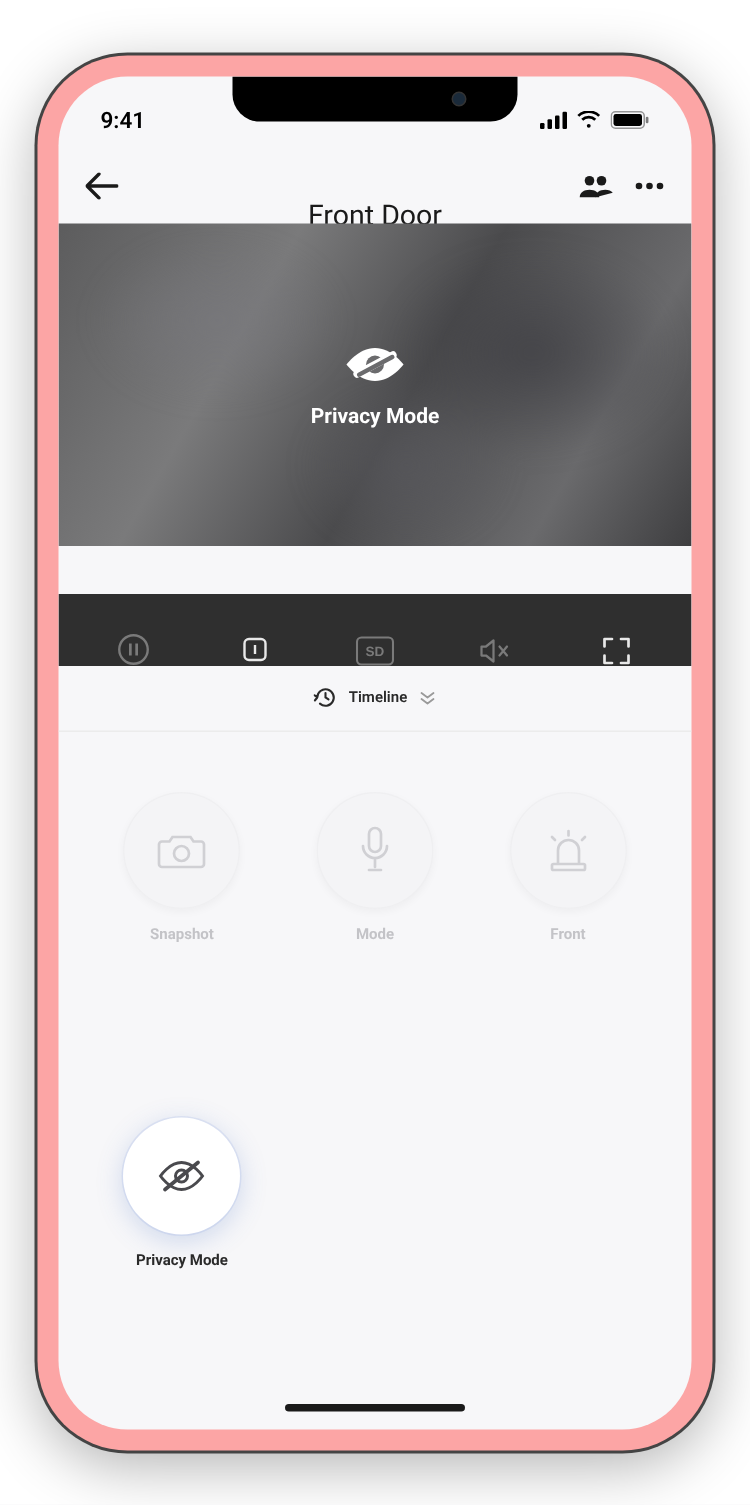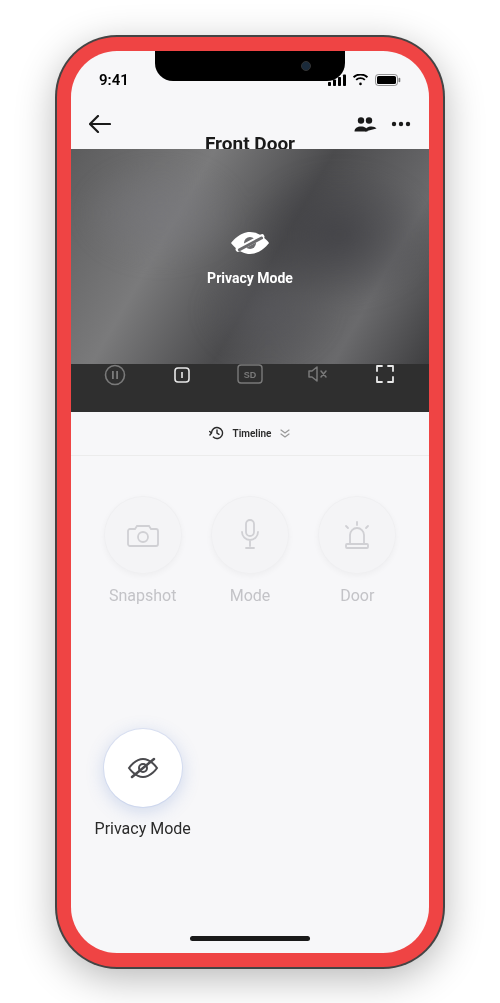--- a/index.html
+++ b/index.html
@@ -6,23 +6,23 @@
   body {
     background: #fff;
     font-family: -apple-system, BlinkMacSystemFont, "Segoe UI", Roboto, sans-serif;
     width: 500px;
     height: 1003px;
     display: flex;
     align-items: center;
     justify-content: center;
   }
   .phone {
-    width: 386px;
+    width: 450px;
     height: 930px;
-    background: #ef4444;
+    background: #fca5a5;
     border-radius: 60px;
     padding: 14px;
     box-shadow: 0 0 0 2px #444, 0 10px 40px rgba(0,0,0,0.3);
     position: relative;
   }
   .phone::before, .phone::after {
     content: '';
     position: absolute;
     background: #2a2a2a;
     border-radius: 4px;
@@ -70,21 +70,21 @@
   .status-right { display:flex; gap:6px; align-items:center; }
   .nav-bar {
     height: 50px;
     display: flex;
     align-items: center;
     justify-content: space-between;
     padding: 0 18px;
   }
   .nav-title {
     font-size: 19px;
-    font-weight: 700;
+    font-weight: 400;
     color: #1a1a1a;
     margin-top: 40px;
   }
   .nav-left, .nav-right { display:flex; align-items:center; gap:14px; min-width:70px; }
   .nav-right { justify-content:flex-end; }
   .video-area {
     height: 215px;
     background: linear-gradient(120deg,#5c5c5d 0%,#7a7a7b 30%,#4b4b4d 55%,#6a6a6c 80%,#3e3e40 100%);
     filter: blur(0.5px);
     display:flex;
@@ -102,23 +102,24 @@
       radial-gradient(ellipse 140px 100px at 75% 40%,rgba(60,60,65,0.7),transparent 70%),
       radial-gradient(ellipse 100px 80px at 55% 75%,rgba(90,90,95,0.6),transparent 70%);
     filter:blur(8px);
   }
   .video-overlay{position:relative;z-index:1;display:flex;flex-direction:column;align-items:center;gap:10px;}
   .privacy-text{color:#fff;font-weight:700;font-size:14px;}
   .toolbar {
     height: 48px;
     background:#2f2f2f;
     display:flex;
-    align-items:flex-start;
+    align-items:flex-end;
     padding:0 12px;
     gap:4px;
+    margin-top:32px;
   }
   .toolbar .tb-item{
     flex:1;
     display:flex;align-items:center;justify-content:center;
     color:#8a8a8a;
   }
   .timeline-row{
     height:44px;
     display:flex;align-items:center;justify-content:center;gap:8px;
     border-bottom:1px solid #ececec;
@@ -139,21 +140,21 @@
     width:78px;height:78px;border-radius:50%;
     background:#f4f4f6;
     box-shadow: inset 0 0 0 1px rgba(0,0,0,0.02), 0 2px 6px rgba(0,0,0,0.04);
     display:flex;align-items:center;justify-content:center;
   }
   .action.active .circle{
     background:#fff;
     box-shadow:0 4px 18px rgba(80,120,200,0.25), 0 0 0 1px rgba(120,150,220,0.15);
   }
   .action .lbl{
-    font-size:16px;font-weight:400;color:#c3c3c7;
+    font-size:10px;font-weight:700;color:#c3c3c7;
   }
   .action.active .lbl{color:#2a2a2a;}
   .home-indicator{
     height:28px;display:flex;align-items:center;justify-content:center;
   }
   .home-indicator .bar{
     width:120px;height:5px;background:#1a1a1a;border-radius:3px;
   }
   svg{display:block;}
 </style>
@@ -312,21 +313,21 @@
       <div class="action">
         <div class="circle">
           <span>
             <svg width="34" height="30" viewBox="0 0 34 30">
                 <path d="M10 24V15a7 7 0 0 1 14 0v9" stroke="#d0d0d4" stroke-width="1.8" fill="none"></path>
                 <rect x="6" y="24" width="22" height="4" rx="1" stroke="#d0d0d4" stroke-width="1.8" fill="none"></rect>
                 <path d="M17 2v3M6 6l2 2M28 6l-2 2" stroke="#d0d0d4" stroke-width="1.8" stroke-linecap="round"></path>
               </svg>
           </span>
         </div>
-        <span class="lbl">Door</span>
+        <span class="lbl">Front</span>
       </div>
 
 
       <div class="action active">
         <div class="circle">
           <span>
             <svg width="34" height="26" viewBox="0 0 34 26">
               <path d="M17 4C9 4 3 13 3 13s6 9 14 9 14-9 14-9-6-9-14-9z" stroke="#4a4a4e" stroke-width="2" fill="none"></path>
               <circle cx="17" cy="13" r="4" stroke="#4a4a4e" stroke-width="2" fill="none"></circle>
               <line x1="6" y1="22" x2="28" y2="4" stroke="#4a4a4e" stroke-width="2.5" stroke-linecap="round"></line>

